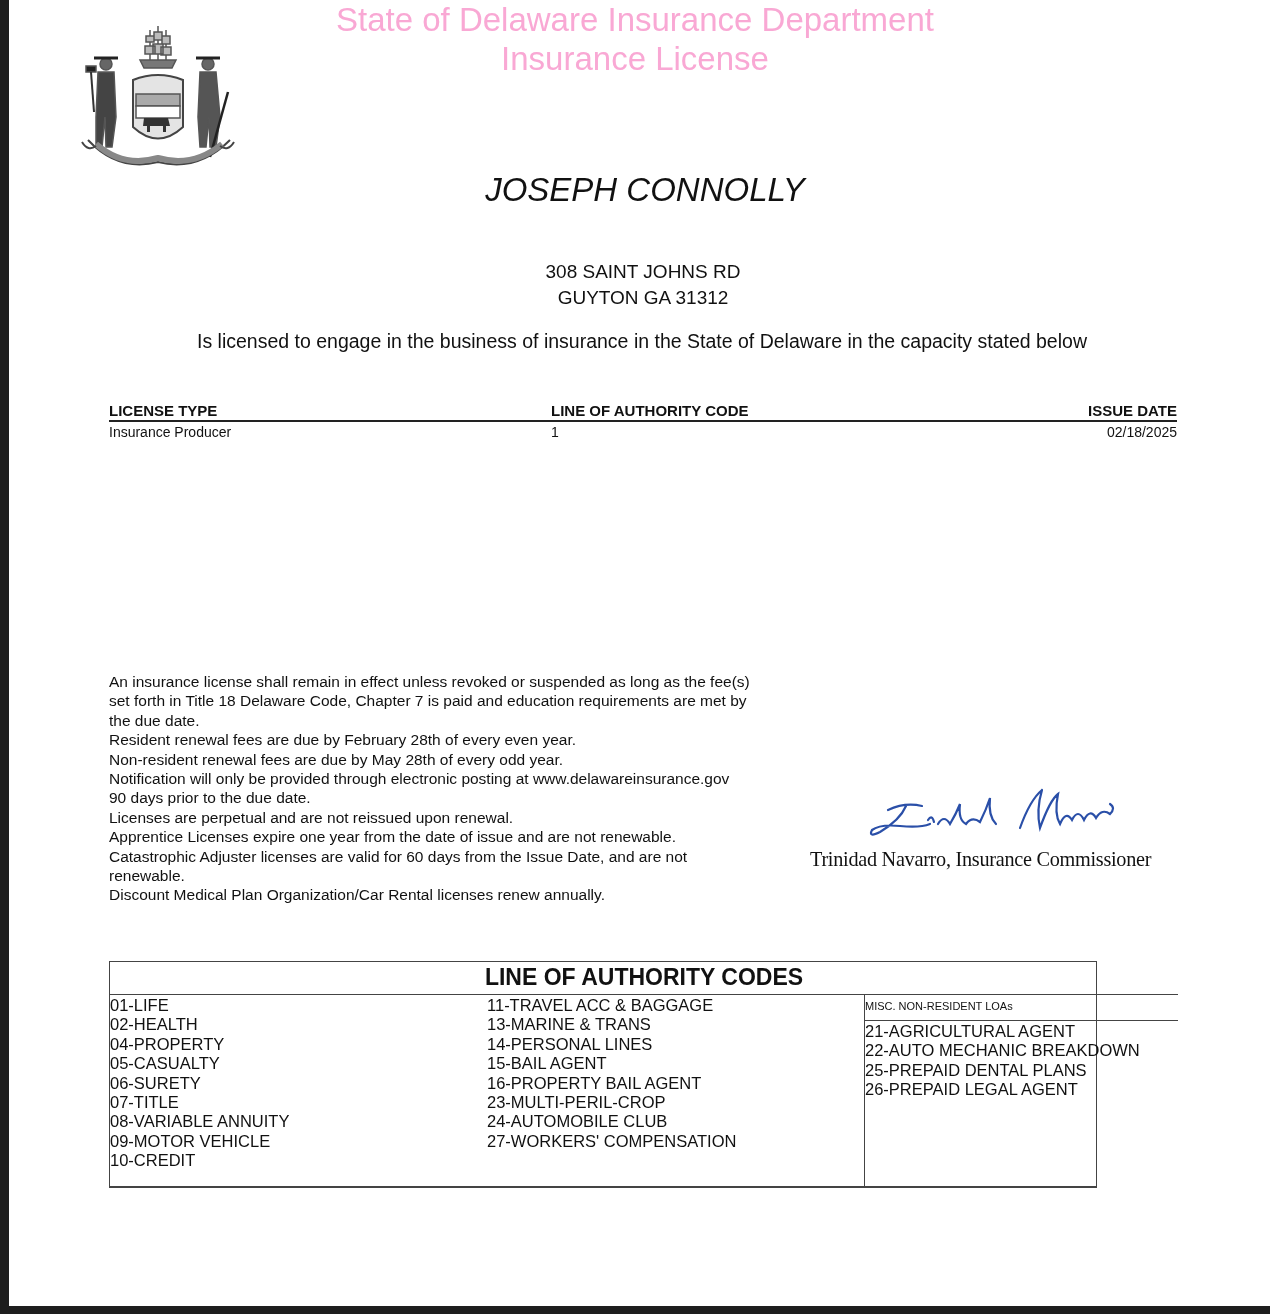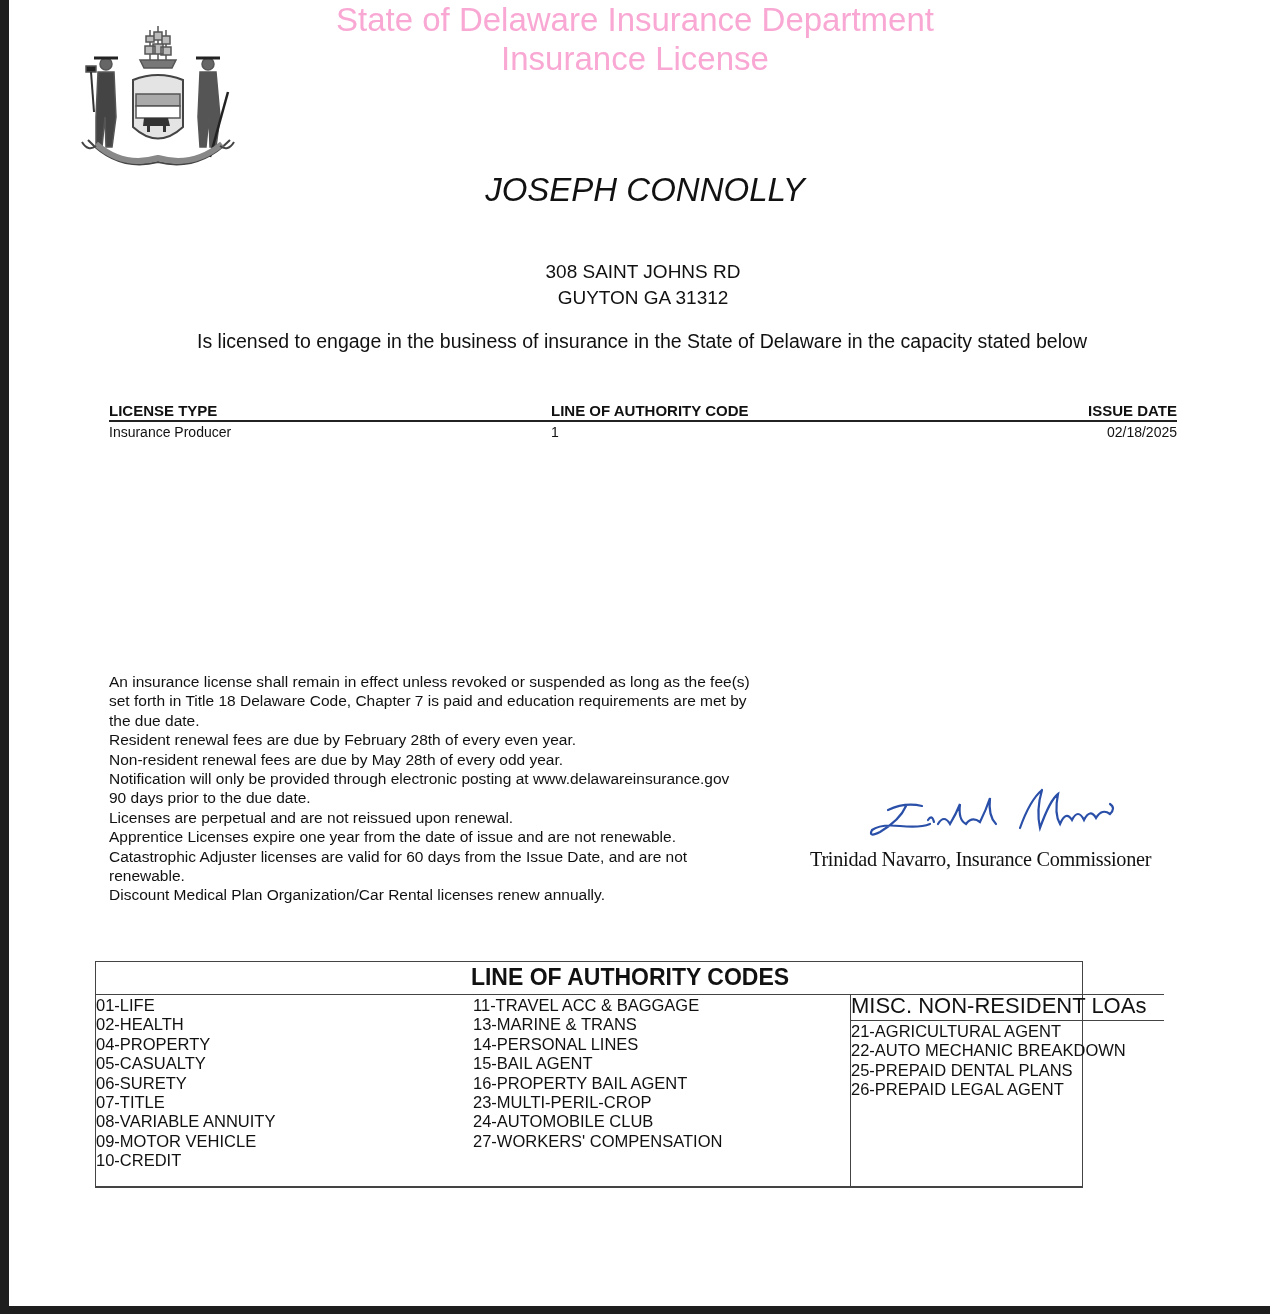--- a/index.html
+++ b/index.html
@@ -13,25 +13,25 @@
   .name { left: 0; width: 1290px; text-align: center; top: 170px; font-size: 33px; font-style: italic; line-height: 40px; }
   .addr { left: 0; width: 1286px; text-align: center; font-size: 19px; line-height: 26px; }
   .cap { left: 0; width: 1284px; text-align: center; top: 330px; font-size: 19.5px; }
   .lt-head { top: 402px; left: 109px; width: 1068px; height: 20px; border-bottom: 2px solid #222; font-size: 15px; font-weight: bold; text-decoration: underline; }
   .lt-head span, .lt-row span { position: absolute; top: 0; }
   .lt-row { top: 424px; left: 109px; width: 1068px; height: 18px; font-size: 14px; }
   .notes { left: 109px; top: 672px; width: 700px; font-size: 15.5px; line-height: 19.4px; }
   .notes div { white-space: nowrap; }
   .sig-wrap { left: 810px; top: 780px; width: 370px; height: 100px; }
   .sig-caption { left: 810px; top: 846px; width: 370px; text-align: center; font-family: "Liberation Serif", serif; font-size: 22px; letter-spacing: -0.3px; transform: scaleX(0.92); transform-origin: left top; white-space: nowrap; }
-  .loa-box { left: 95px; top: 961px; width: 988px; height: 227px; border: 1px solid #444; border-bottom: 2px solid #444; }
+  .loa-box { left: 109px; top: 961px; width: 988px; height: 227px; border: 1px solid #444; border-bottom: 2px solid #444; }
   .loa-title { left: 0; top: 0; width: 1068px; height: 33px; border-bottom: 1px solid #444; text-align: center; font-weight: bold; font-size: 23px; line-height: 30px; }
   .loa-col { font-size: 16.5px; line-height: 19.4px; }
   .misc-col { left: 754px; top: 33px; width: 313px; height: 193px; border-left: 1px solid #444; }
-  .misc-head { left: 0; top: 0; width: 313px; height: 26px; border-bottom: 1px solid #444; font-size: 22px; line-height: 22px; }
+  .misc-head { left: 0; top: 0; width: 313px; height: 26px; border-bottom: 1px solid #444; font-size: 11px; line-height: 22px; }
 </style>
 </head>
 <body>
 
 <div class="paper"></div>
 
 <div class="abs seal">
   <svg width="160" height="150" viewBox="0 0 160 150">
     <g fill="none" stroke="#555" stroke-width="1.5">
 

